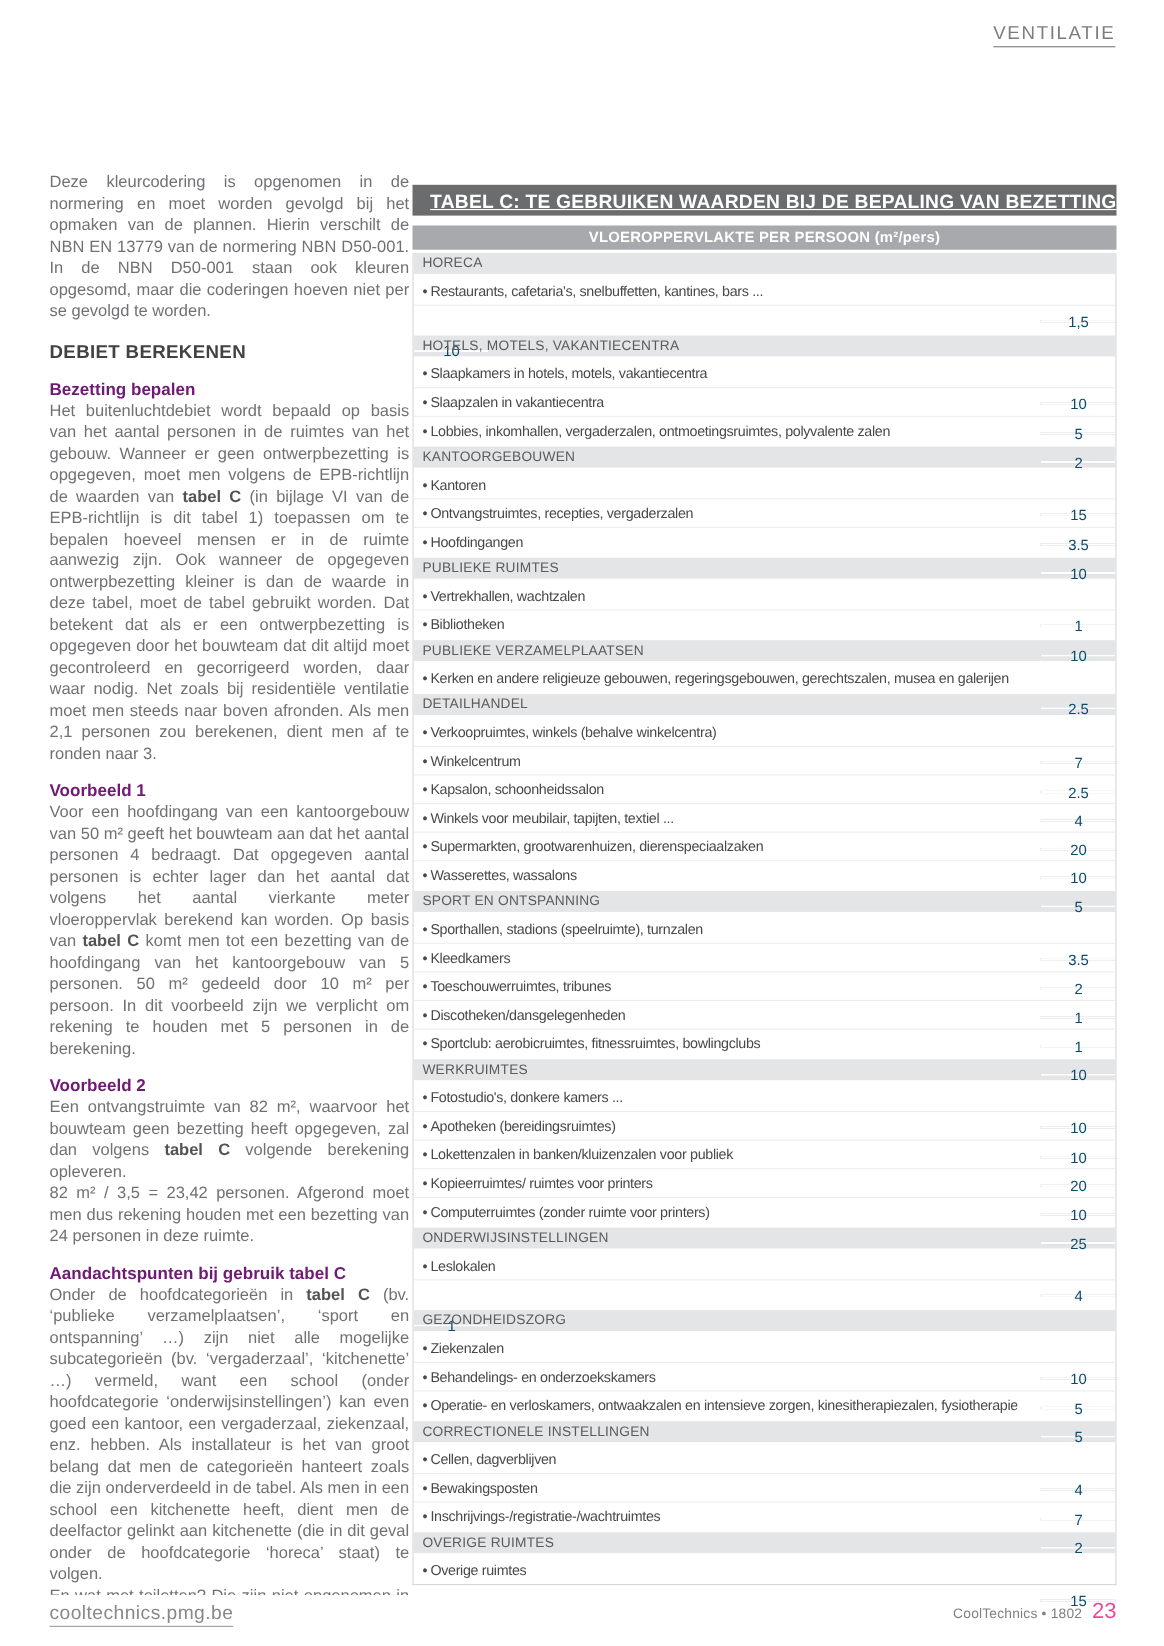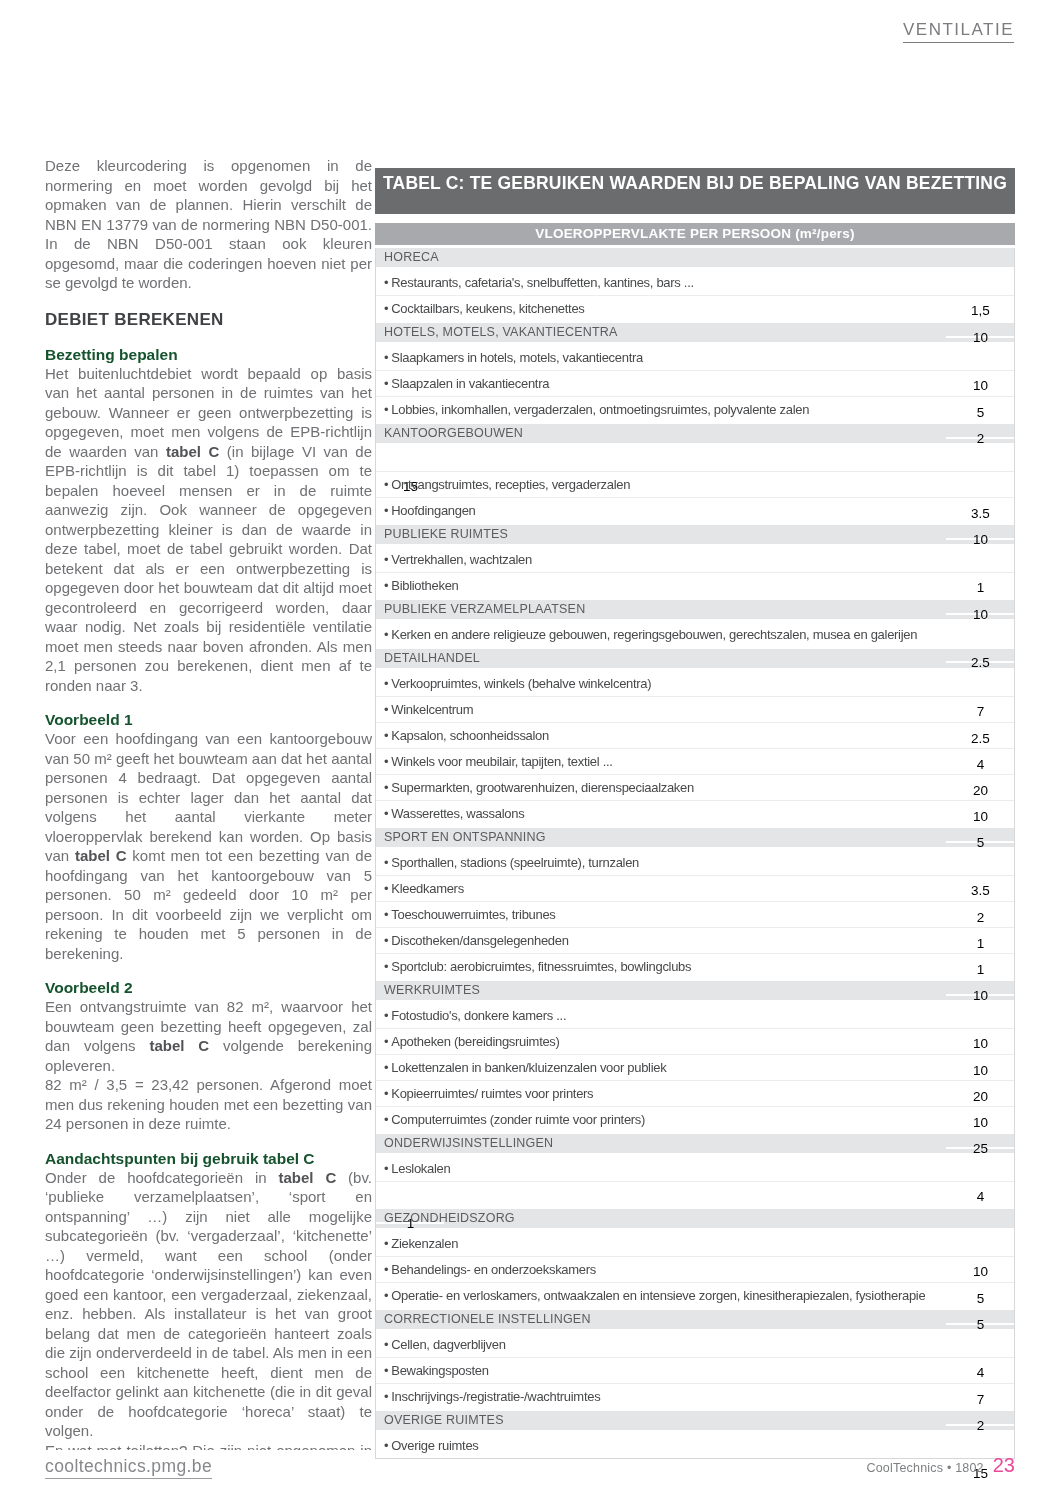--- a/index.html
+++ b/index.html
@@ -17,28 +17,28 @@
   .article{
     position:absolute;left:45px;top:156px;width:327px;height:1294px;overflow:hidden;
     color:#707174;font-size:15px;line-height:19.5px;text-align:justify;
   }
   .article p{margin:0;}
   .article h2{
     font-size:17px;color:#414245;margin:17px 0 4px;letter-spacing:0.3px;
     text-align:left;line-height:20px;
   }
   .article h3{
-    font-size:15.5px;color:#14532d;margin:15px 0 0;text-align:left;line-height:19px;
+    font-size:15.5px;color:#701a75;margin:15px 0 0;text-align:left;line-height:19px;
   }
   .article .b{font-weight:bold;color:#525356;}
   
   .tabel{position:absolute;left:375px;top:168px;width:640px;}
   .tabel-title{
     background:#6b6c6e;color:#ffffff;font-weight:bold;font-size:17.5px;
-    height:46px;line-height:31px;text-align:center;letter-spacing:0.2px;
+    height:28px;line-height:31px;text-align:right;letter-spacing:0.2px;text-decoration:underline;
   }
   .tabel-subtitle{
     background:#a7a9ac;color:#ffffff;font-weight:bold;font-size:13.5px;
     height:22px;line-height:22px;text-align:center;margin-top:9px;letter-spacing:0.2px;
   }
   .tabel-body{
     margin-top:3px;border:1px solid #d6d7d8;border-top:none;background:#ffffff;
   }
   .cat{
     background:#e4e5e7;color:#5b5c5e;font-weight:normal;font-size:12.5px;
@@ -46,21 +46,21 @@
     box-sizing:border-box;
   }
   .row{display:flex;align-items:stretch;height:26px;box-sizing:border-box;gap:21px;}
   .row + .row{border-top:1px solid #ededee;}
   .row .label{
     flex:1;display:flex;align-items:center;padding-left:8px;
     font-size:13px;letter-spacing:-0.3px;color:#48494b;white-space:nowrap;overflow:hidden;
   }
   .row .label::before{content:"• ";margin-right:3px;}
   .row .value{
-    width:68px;background:#b2b4b6;color:#000000;font-size:13.5px;
+    width:68px;background:#b2b4b6;color:#0c4a6e;font-size:13.5px;
     display:flex;align-items:center;justify-content:center;
     border:solid #ffffff;border-width:1px 2px 1px 3px;box-sizing:border-box;margin-top:40px;
   }
   
   .footer-site{
     position:absolute;left:45px;top:1456px;
     font-size:17.5px;letter-spacing:0.4px;color:#87888b;
     border-bottom:1px solid #9b9c9f;padding-bottom:1px;text-decoration:none;
     cursor:pointer;
   }
@@ -93,38 +93,38 @@
 <div class="tabel">
   <div class="tabel-title">TABEL C: TE GEBRUIKEN WAARDEN BIJ DE BEPALING VAN BEZETTING</div>
   <div class="tabel-subtitle">VLOEROPPERVLAKTE PER PERSOON (m²/pers)</div>
   <div class="tabel-body">
       <div class="cat">HORECA</div>
       <div class="row">
         <div class="label">Restaurants, cafetaria's, snelbuffetten, kantines, bars ...</div>
         <div class="value">1,5</div>
       </div>
       <div class="row">
-        <div class="label">Cocktailbars, keukens, kitchenettes</div>
         <div class="value">10</div>
       </div>
       <div class="cat">HOTELS, MOTELS, VAKANTIECENTRA</div>
       <div class="row">
         <div class="label">Slaapkamers in hotels, motels, vakantiecentra</div>
         <div class="value">10</div>
       </div>
       <div class="row">
         <div class="label">Slaapzalen in vakantiecentra</div>
         <div class="value">5</div>
       </div>
       <div class="row">
         <div class="label">Lobbies, inkomhallen, vergaderzalen, ontmoetingsruimtes, polyvalente zalen</div>
         <div class="value">2</div>
       </div>
       <div class="cat">KANTOORGEBOUWEN</div>
       <div class="row">
+        <div class="label">Kantoren</div>
         <div class="value">15</div>
       </div>
       <div class="row">
         <div class="label">Ontvangstruimtes, recepties, vergaderzalen</div>
         <div class="value">3.5</div>
       </div>
       <div class="row">
         <div class="label">Hoofdingangen</div>
         <div class="value">10</div>
       </div>

